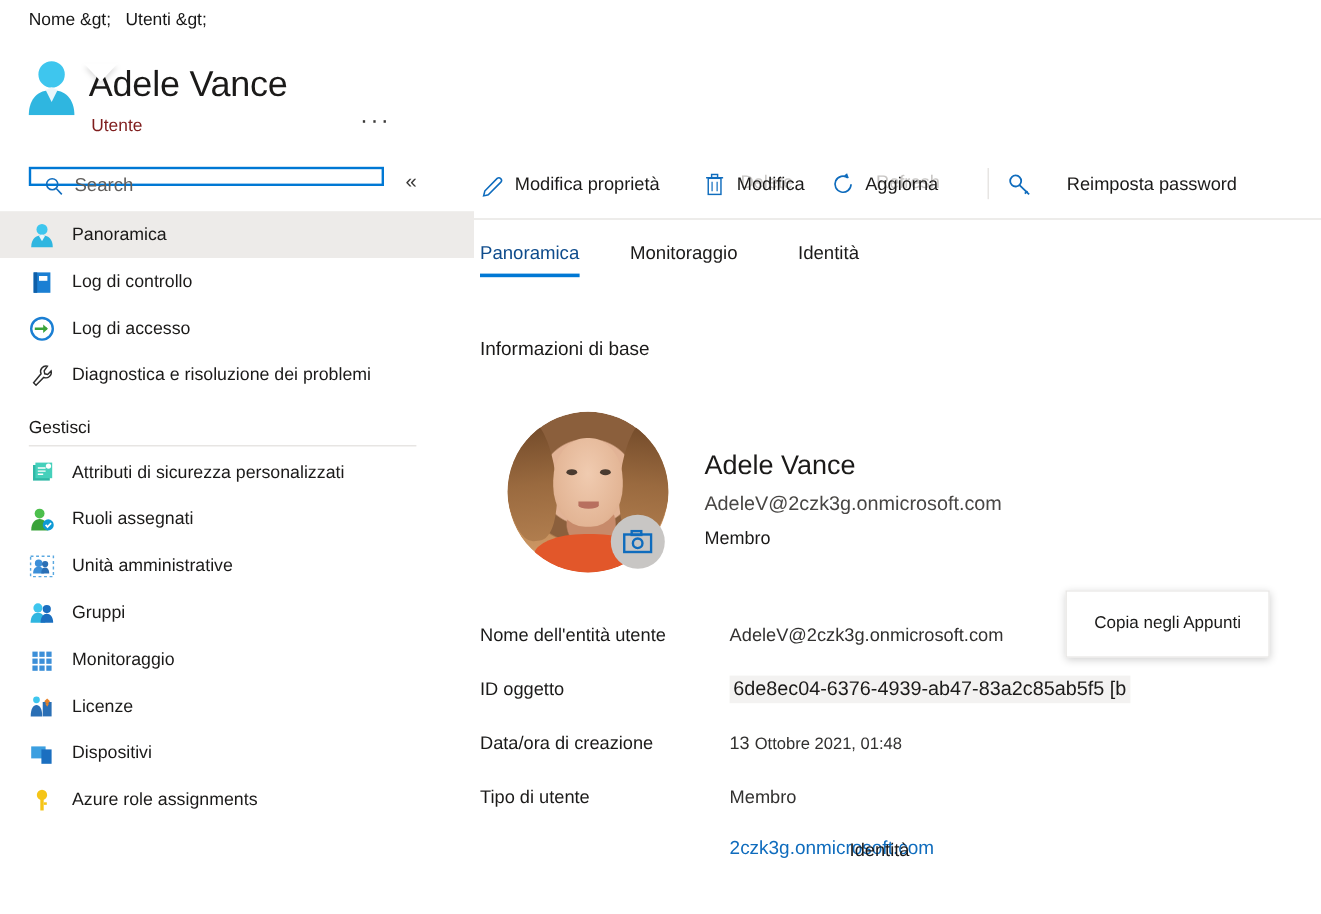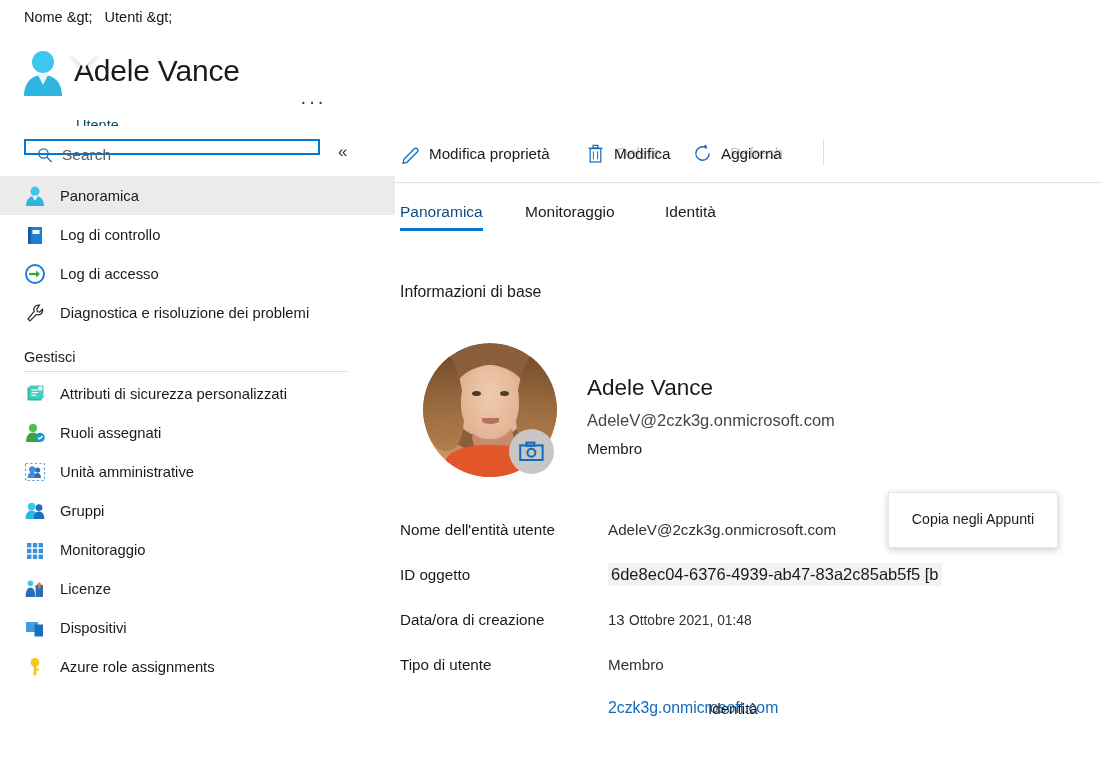--- a/index.html
+++ b/index.html
@@ -51,22 +51,21 @@
     font-weight: 400;
     color: #1b1a19;
     letter-spacing: -0.2px;
     white-space: nowrap;
   }
   #page-subtitle {
     position: absolute;
     left: 76px;
     top: 57px;
     font-size: 14.5px;
-    color: #0c4a6e;
-    margin-top: 20px;
+    color: #7f1d1d;
   }
   #header-more-button {
     position: absolute;
     left: 300px;
     top: 57px;
     font-size: 20px;
     line-height: 8px;
     color: #3b3a39;
     letter-spacing: 2px;
   }
@@ -690,20 +689,30 @@
         <svg viewBox="0 0 21 21" width="21" height="21">
           <path d="M17.2 10.5 a6.7 6.7 0 1 1 -2.6 -5.3" fill="none" stroke="#0f6cbd" stroke-width="1.4"></path>
           <path d="M11.4 3.2 L15.4 5.6 L13.9 1.4 Z" fill="#0f6cbd"></path>
         </svg>
       </span>
       <span class="cmd-label">Aggiorna</span>
     </div>
 
     <div id="toolbar-sep"></div>
 
+    <div class="cmd" style="left:443px;">
+      <span class="cmd-icon" style="width:28px;flex:0 0 28px;margin-right:23px;">
+        <svg viewBox="0 0 28 21" width="28" height="21">
+          <circle cx="8.4" cy="7.8" r="4.6" fill="none" stroke="#0f6cbd" stroke-width="1.5"></circle>
+          <line x1="11.6" y1="11.2" x2="19.6" y2="19" stroke="#0f6cbd" stroke-width="1.5"></line>
+          <line x1="16" y1="18.4" x2="18.2" y2="16.2" stroke="#0f6cbd" stroke-width="1.5"></line>
+        </svg>
+      </span>
+      <span class="cmd-label">Reimposta password</span>
+    </div>
 
   </div>
 
   <div id="tabs">
     <div class="tab active" style="left:5px;">Panoramica</div>
     <div class="tab" style="left:130px;">Monitoraggio</div>
     <div class="tab" style="left:270px;">Identità</div>
   </div>
 
   <div id="section-title">Informazioni di base</div>

